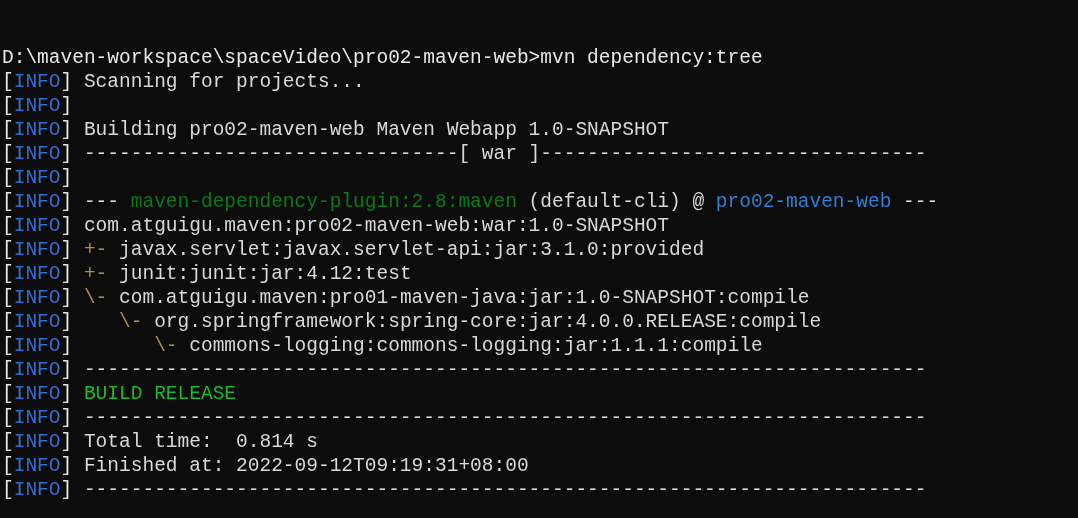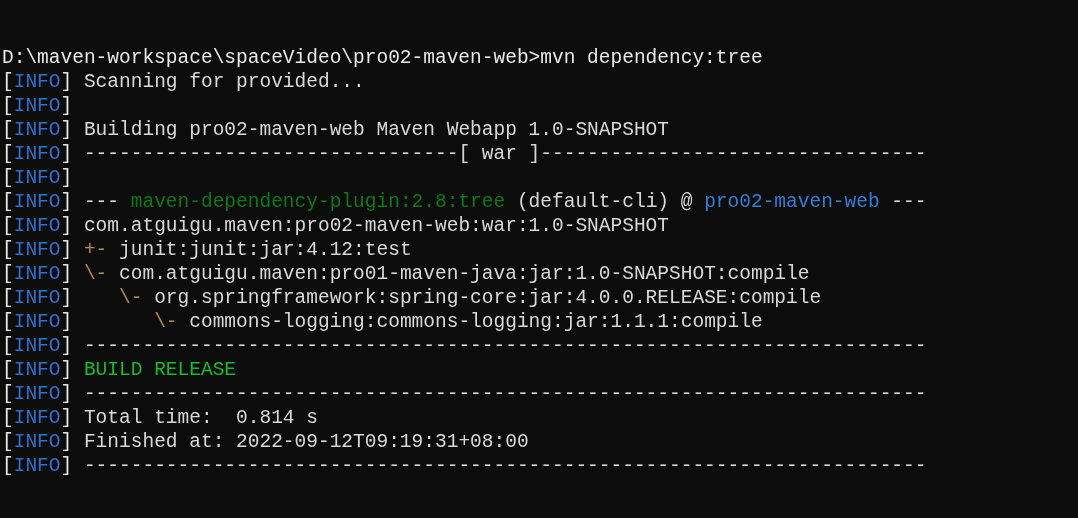--- a/index.html
+++ b/index.html
@@ -57,27 +57,28 @@
     letter-spacing: 0.2px;
     white-space: pre;
   }
 </style>
 </head>
 <body>
 
 <div id="terminal">
   <div id="lines">
       <div class="line"><span class="seg c-prompt">D:\maven-workspace\spaceVideo\pro02-maven-web&gt;</span><span class="seg c-prompt">mvn dependency:tree</span></div>
-      <div class="line"><span class="seg"><span class="seg c-bracket">[</span><span class="seg c-info">INFO</span><span class="seg c-bracket">]</span></span><span class="seg c-default"> Scanning for provided...</span></div>
+      <div class="line"><span class="seg"><span class="seg c-bracket">[</span><span class="seg c-info">INFO</span><span class="seg c-bracket">]</span></span><span class="seg c-default"> Scanning for projects...</span></div>
       <div class="line"><span class="seg"><span class="seg c-bracket">[</span><span class="seg c-info">INFO</span><span class="seg c-bracket">]</span></span></div>
       <div class="line"><span class="seg"><span class="seg c-bracket">[</span><span class="seg c-info">INFO</span><span class="seg c-bracket">]</span></span><span class="seg c-default"> Building pro02-maven-web Maven Webapp 1.0-SNAPSHOT</span></div>
       <div class="line"><span class="seg"><span class="seg c-bracket">[</span><span class="seg c-info">INFO</span><span class="seg c-bracket">]</span></span><span class="seg c-dash"> --------------------------------[ war ]---------------------------------</span></div>
       <div class="line"><span class="seg"><span class="seg c-bracket">[</span><span class="seg c-info">INFO</span><span class="seg c-bracket">]</span></span></div>
-      <div class="line"><span class="seg"><span class="seg c-bracket">[</span><span class="seg c-info">INFO</span><span class="seg c-bracket">]</span></span><span class="seg c-dash"> --- </span><span class="seg c-green">maven-dependency-plugin:2.8:tree</span><span class="seg c-default"> (default-cli) @ </span><span class="seg c-blue">pro02-maven-web</span><span class="seg c-dash"> ---</span></div>
+      <div class="line"><span class="seg"><span class="seg c-bracket">[</span><span class="seg c-info">INFO</span><span class="seg c-bracket">]</span></span><span class="seg c-dash"> --- </span><span class="seg c-green">maven-dependency-plugin:2.8:maven</span><span class="seg c-default"> (default-cli) @ </span><span class="seg c-blue">pro02-maven-web</span><span class="seg c-dash"> ---</span></div>
       <div class="line"><span class="seg"><span class="seg c-bracket">[</span><span class="seg c-info">INFO</span><span class="seg c-bracket">]</span></span><span class="seg c-default"> com.atguigu.maven:pro02-maven-web:war:1.0-SNAPSHOT</span></div>
+      <div class="line"><span class="seg"><span class="seg c-bracket">[</span><span class="seg c-info">INFO</span><span class="seg c-bracket">]</span></span><span class="seg c-gold"> +-</span><span class="seg c-default"> javax.servlet:javax.servlet-api:jar:3.1.0:provided</span></div>
       <div class="line"><span class="seg"><span class="seg c-bracket">[</span><span class="seg c-info">INFO</span><span class="seg c-bracket">]</span></span><span class="seg c-gold"> +-</span><span class="seg c-default"> junit:junit:jar:4.12:test</span></div>
       <div class="line"><span class="seg"><span class="seg c-bracket">[</span><span class="seg c-info">INFO</span><span class="seg c-bracket">]</span></span><span class="seg c-gold"> \-</span><span class="seg c-default"> com.atguigu.maven:pro01-maven-java:jar:1.0-SNAPSHOT:compile</span></div>
       <div class="line"><span class="seg"><span class="seg c-bracket">[</span><span class="seg c-info">INFO</span><span class="seg c-bracket">]</span></span><span class="seg c-gold">    \-</span><span class="seg c-default"> org.springframework:spring-core:jar:4.0.0.RELEASE:compile</span></div>
       <div class="line"><span class="seg"><span class="seg c-bracket">[</span><span class="seg c-info">INFO</span><span class="seg c-bracket">]</span></span><span class="seg c-gold">       \-</span><span class="seg c-default"> commons-logging:commons-logging:jar:1.1.1:compile</span></div>
       <div class="line"><span class="seg"><span class="seg c-bracket">[</span><span class="seg c-info">INFO</span><span class="seg c-bracket">]</span></span><span class="seg c-dash"> ------------------------------------------------------------------------</span></div>
       <div class="line"><span class="seg"><span class="seg c-bracket">[</span><span class="seg c-info">INFO</span><span class="seg c-bracket">]</span></span><span class="seg c-bgreen"> BUILD RELEASE</span></div>
       <div class="line"><span class="seg"><span class="seg c-bracket">[</span><span class="seg c-info">INFO</span><span class="seg c-bracket">]</span></span><span class="seg c-dash"> ------------------------------------------------------------------------</span></div>
       <div class="line"><span class="seg"><span class="seg c-bracket">[</span><span class="seg c-info">INFO</span><span class="seg c-bracket">]</span></span><span class="seg c-default"> Total time:  0.814 s</span></div>
       <div class="line"><span class="seg"><span class="seg c-bracket">[</span><span class="seg c-info">INFO</span><span class="seg c-bracket">]</span></span><span class="seg c-default"> Finished at: 2022-09-12T09:19:31+08:00</span></div>
       <div class="line"><span class="seg"><span class="seg c-bracket">[</span><span class="seg c-info">INFO</span><span class="seg c-bracket">]</span></span><span class="seg c-dash"> ------------------------------------------------------------------------</span></div>

